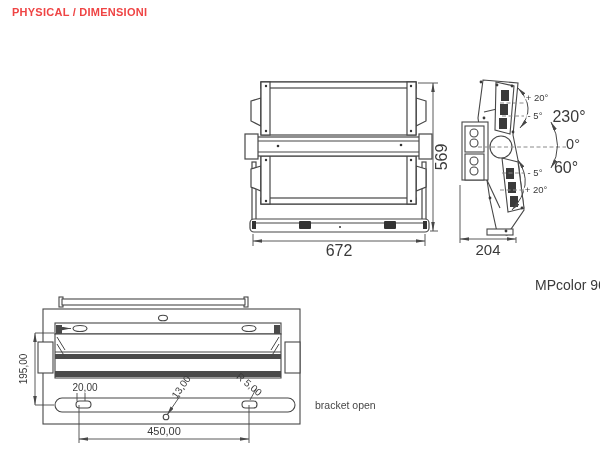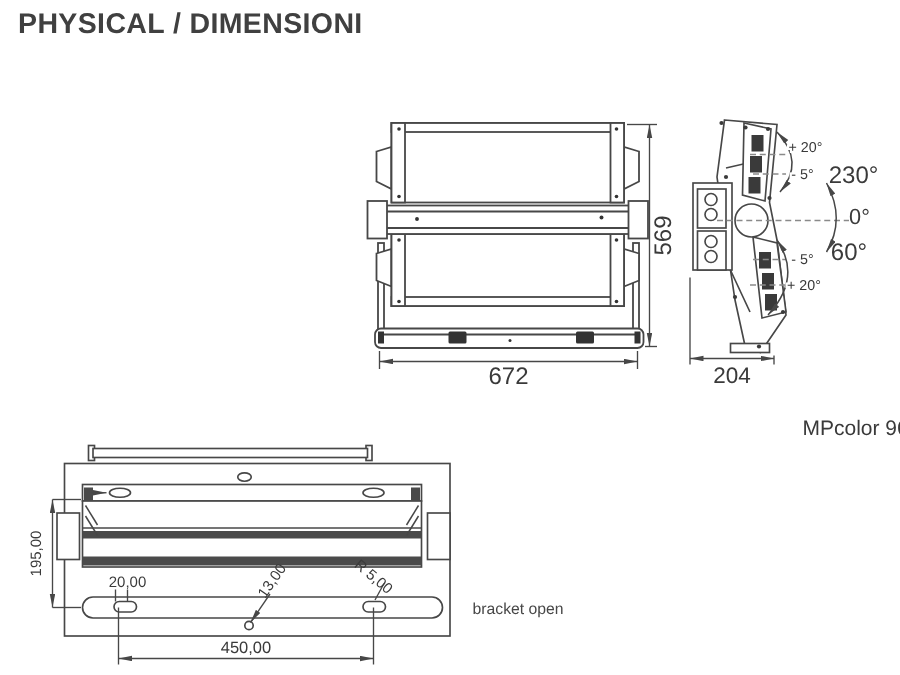--- a/index.html
+++ b/index.html
@@ -2,21 +2,21 @@
 <html><head>
 <meta charset="utf-8">
 <style>
   html,body { margin:0; padding:0; background:#fff; }
   .canvas {
     position:relative; width:600px; height:450px; background:#ffffff;
     overflow:hidden; font-family:"Liberation Sans", sans-serif;
   }
   .title {
     position:absolute; left:12px; top:6px; margin:0;
-    font-size:19px; font-weight:bold; letter-spacing:.25px; color:#404040;
+    font-size:11px; font-weight:bold; letter-spacing:.25px; color:#ef4444;
   }
   .model {
     position:absolute; left:535px; top:277px;
     font-size:14px; color:#3a3a3a; white-space:nowrap;
   }
   svg.view { position:absolute; overflow:visible; }
   svg text { fill:#3a3a3a; font-family:"Liberation Sans", sans-serif; }
   .dim-lg { font-size:16px; }
   .dim-md { font-size:15px; }
   .dim-sm { font-size:10px; }

